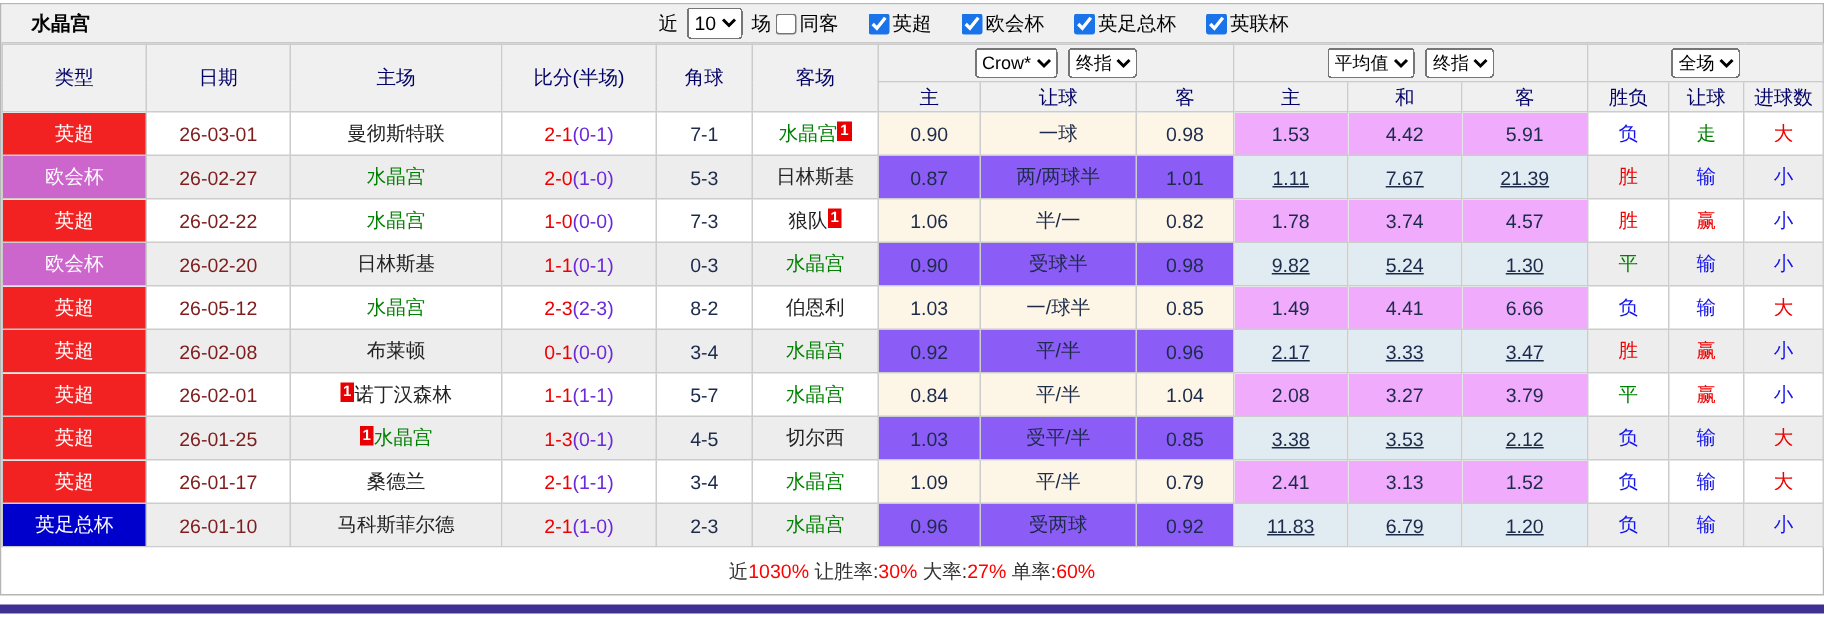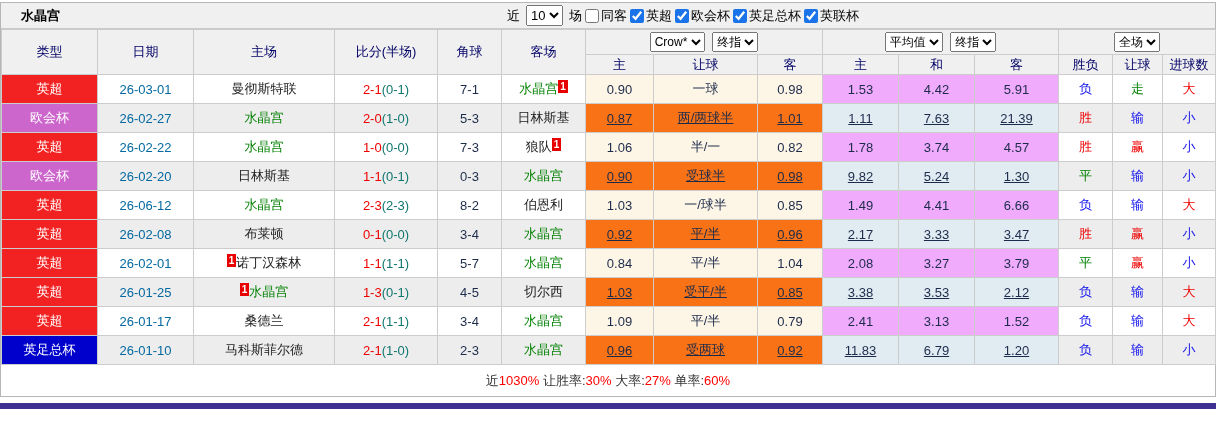--- a/index.html
+++ b/index.html
@@ -16,30 +16,30 @@
   table{border-collapse:collapse;table-layout:fixed;width:1214px;font-size:13px;}
   th,td{border:1px solid #ccc;text-align:center;overflow:hidden;white-space:nowrap;}
   thead th{background:#f0f0f0;color:#000066;font-weight:normal;}
   tr.hrow1 th{height:25px;}
   tr.hrow2 th{height:20px;}
   .dd-cell select{font-size:12px;height:20px;margin:0 2px;}
   tbody td{height:29px;}
   tr.odd td{background:#ffffff;}
   tr.even td{background:#ededed;}
   tr.odd td.cream{background:#fdf5e6;}
-  tr.even td.cream{background:#f97316;text-decoration:underline;}
+  tr.even td.cream{background:#8b5cf6;}
   tr.odd td.blu{background:#f0abfc;}
   tr.even td.blu{background:#e1ebf2;text-decoration:underline;}
   td.lg{color:#fff;}
-  td.date{color:#0369a1;}
+  td.date{color:#7f1d1d;}
   .tn{color:#222;}
   .tn.green{color:#008000;}
   .card{display:inline-block;background:#e80000;color:#fff;font-size:10px;font-weight:bold;line-height:13px;height:13px;padding:0 2px;vertical-align:3px;}
   .sc{color:#ee0000;}
-  .half{color:#0f766e;}
+  .half{color:#6d28d9;}
   td.corner,td.num{color:#1c2b4a;}
   td.res.c-red{color:#ee0000;}
   td.res.c-green{color:#008000;}
   td.res.c-blue{color:#1111ee;}
   .footer{height:31px;display:flex;align-items:center;justify-content:center;font-size:13px;background:#fff;}
   .footer span{white-space:pre;}
   .f-red{color:#ff0000;}
   .f-black{color:#333;}
   .bottom-bar{height:6px;background:#3e3192;margin-top:6px;width:1216px;}
 </style>
@@ -50,21 +50,21 @@
   <div class="panel">
 
     <div class="title-bar">
       <span class="team-title">水晶宫</span>
       <div class="controls">
         <span>近</span>
         <select>
           <option>10</option>
         </select>
         <span>场</span>
-        <span id="checkbox-group" style="display:inline-flex;align-items:flex-end;gap:3px;">
+        <span id="checkbox-group" style="display:inline-flex;align-items:flex-end;gap:20px;">
             <label>
               <input type="checkbox" style="">
               <span>同客</span>
             </label>
             <label>
               <input type="checkbox" checked="" style="">
               <span>英超</span>
             </label>
             <label>
               <input type="checkbox" checked="" style="">
@@ -154,21 +154,21 @@
             <td class="lg" style="background: rgb(204, 102, 204);">欧会杯</td>
             <td class="date">26-02-27</td>
             <td class="team"><span class="tn green">水晶宫</span></td>
             <td class="score"><span class="sc">2-0</span><span class="half">(1-0)</span></td>
             <td class="corner">5-3</td>
             <td class="team"><span class="tn">日林斯基</span></td>
             <td class="cream num">0.87</td>
             <td class="cream num">两/两球半</td>
             <td class="cream num">1.01</td>
             <td class="blu num">1.11</td>
-            <td class="blu num">7.63</td>
+            <td class="blu num">7.67</td>
             <td class="blu num">21.39</td>
             <td class="res c-red">胜</td>
             <td class="res c-blue">输</td>
             <td class="res c-blue">小</td>
           </tr>
           <tr class="odd">
             <td class="lg" style="background: rgb(242, 34, 34);">英超</td>
             <td class="date">26-02-22</td>
             <td class="team"><span class="tn green">水晶宫</span></td>
             <td class="score"><span class="sc">1-0</span><span class="half">(0-0)</span></td>
@@ -196,21 +196,21 @@
             <td class="cream num">0.98</td>
             <td class="blu num">9.82</td>
             <td class="blu num">5.24</td>
             <td class="blu num">1.30</td>
             <td class="res c-green">平</td>
             <td class="res c-blue">输</td>
             <td class="res c-blue">小</td>
           </tr>
           <tr class="odd">
             <td class="lg" style="background: rgb(242, 34, 34);">英超</td>
-            <td class="date">26-06-12</td>
+            <td class="date">26-05-12</td>
             <td class="team"><span class="tn green">水晶宫</span></td>
             <td class="score"><span class="sc">2-3</span><span class="half">(2-3)</span></td>
             <td class="corner">8-2</td>
             <td class="team"><span class="tn">伯恩利</span></td>
             <td class="cream num">1.03</td>
             <td class="cream num">一/球半</td>
             <td class="cream num">0.85</td>
             <td class="blu num">1.49</td>
             <td class="blu num">4.41</td>
             <td class="blu num">6.66</td>

